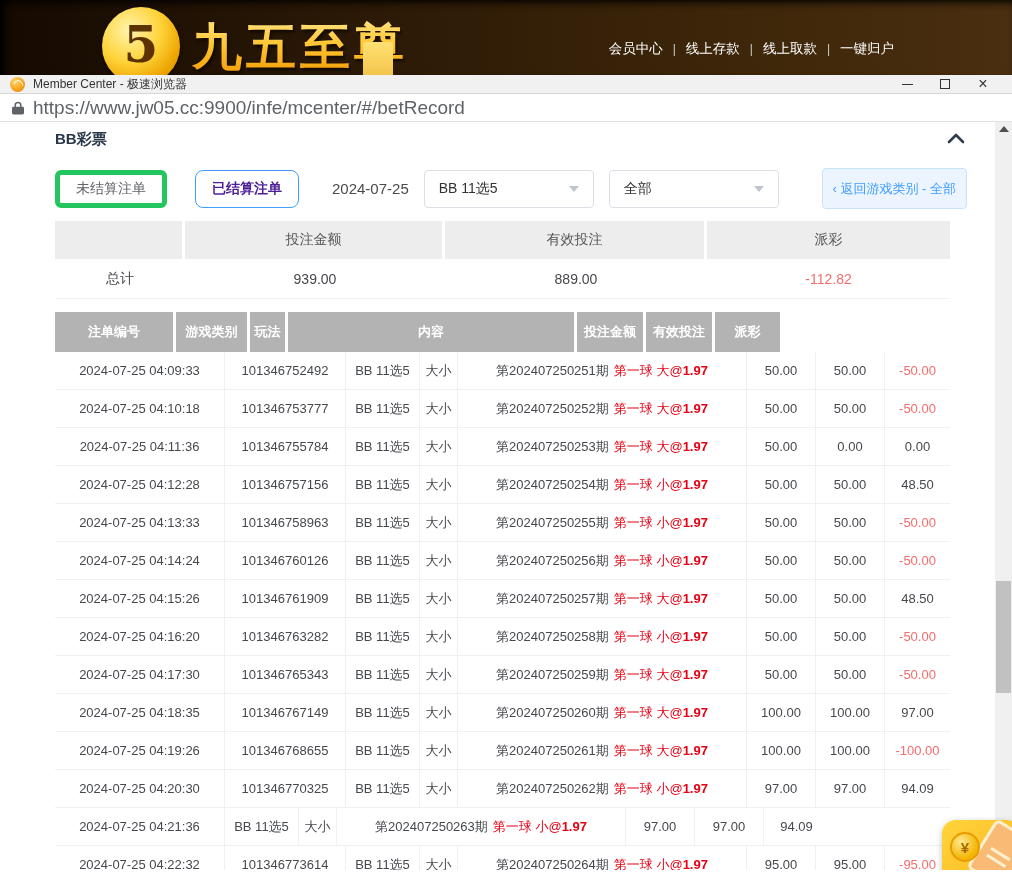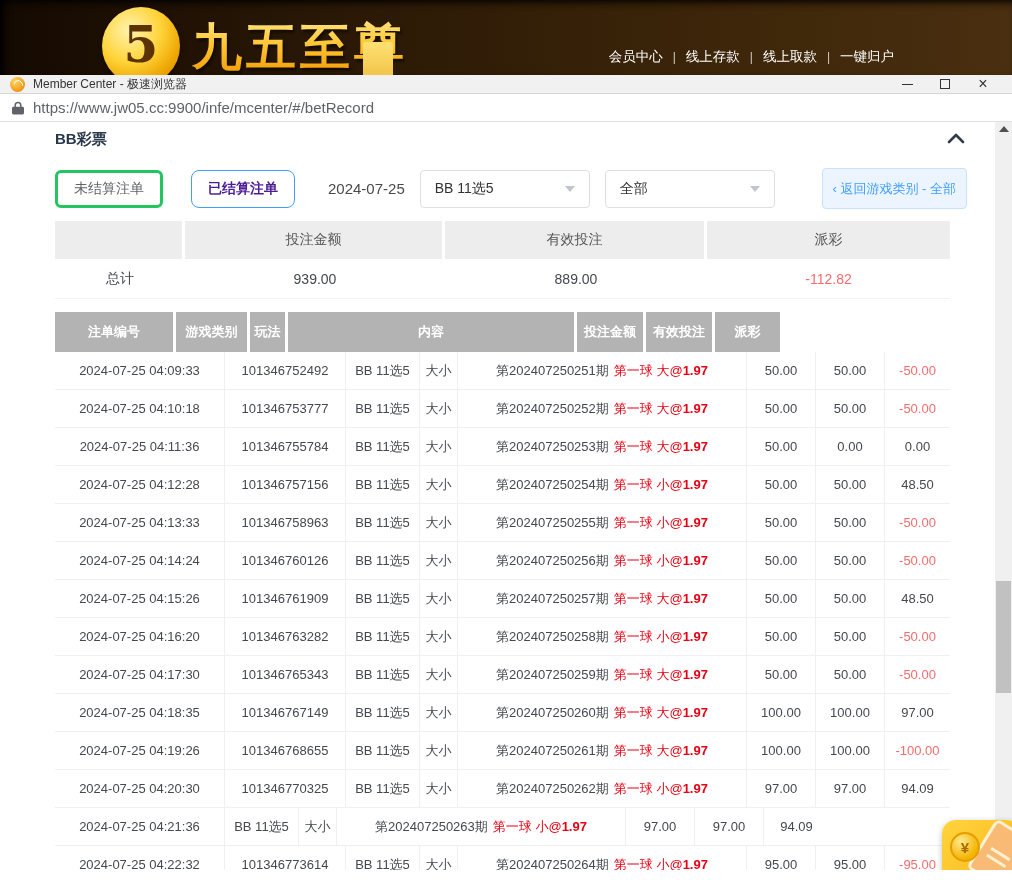--- a/index.html
+++ b/index.html
@@ -13,56 +13,56 @@
     background:radial-gradient(circle at 35% 30%, #fff3ae, #ffd43a 42%, #eda400 72%, #c67f00 100%);
     box-shadow:0 2px 4px rgba(0,0,0,.5); display:flex; align-items:center; justify-content:center; }
   .logo-circle span { font-size:50px; font-weight:bold; color:#5c3200; font-family:"DejaVu Serif", serif; transform:translateY(-2px); }
   .logo-text { position:absolute; left:192px; top:14px; font-size:50px; font-weight:bold; letter-spacing:4px;
     background:linear-gradient(180deg,#ffe98e 0%, #ffc42e 48%, #ef9400 100%);
     -webkit-background-clip:text; background-clip:text; color:transparent;
     filter:drop-shadow(2px 3px 1px rgba(0,0,0,.45)); }
   .logo-badge { position:absolute; left:363px; top:42px; width:30px; height:60px; padding-top:3px;
     background:linear-gradient(180deg,#ffe173,#e8ae2a); border-radius:3px; text-align:center;
     writing-mode:vertical-lr; text-orientation:upright; font-size:15px; font-weight:bold; color:#cf1322; letter-spacing:2px; }
-  .banner-nav { position:absolute; right:118px; bottom:9px; display:flex; align-items:center; gap:10px; }
+  .banner-nav { position:absolute; right:118px; bottom:17px; display:flex; align-items:center; gap:10px; }
   .banner-nav a { color:#fff; font-size:13.5px; text-decoration:none; }
   .nav-sep { color:rgba(255,255,255,.75); font-size:12px; }
 
   
   .titlebar { height:19px; background:#f1f1f1; border-bottom:1px solid #d6d6d6; display:flex; align-items:center; padding:0 10px; }
   .favicon { width:15px; height:15px; border-radius:50%; margin-right:8px; position:relative;
     background:radial-gradient(circle at 35% 30%, #ffd468, #f6a623 55%, #d97706 100%); }
   .favicon::after { content:""; position:absolute; left:4px; top:3px; width:7px; height:8px;
     border:1.5px solid #fff; border-radius:50%; border-left-color:transparent; border-bottom-color:transparent; transform:rotate(-40deg); }
   .win-title { font-size:12px; color:#333; }
   .win-controls { margin-left:auto; display:flex; align-items:center; }
   .win-btn { width:38px; height:24px; display:flex; align-items:center; justify-content:center; cursor:default; }
   .glyph-min { width:11px; height:0; border-top:1.5px solid #333; display:block; }
   .glyph-max { width:10px; height:10px; border:1.5px solid #333; display:block; }
   .glyph-close { font-size:16px; color:#333; line-height:1; }
 
   .urlbar { height:28px; background:#fff; border-bottom:1px solid #e2e2e2; display:flex; align-items:center; padding:0 12px; }
   .lock-icon { margin-right:9px; display:flex; }
-  .url-text { font-size:15px; color:#5f6368; }
+  .url-text { font-size:19px; color:#5f6368; }
 
   
   .content { position:relative; height:748px; background:#fff; overflow:hidden; }
   .scrollbar { position:absolute; top:0; right:0; bottom:0; width:17px; background:#f0f0f0; z-index:5; }
   .sb-arrow-up { position:absolute; top:4px; left:4px; width:0; height:0;
     border-left:5px solid transparent; border-right:5px solid transparent; border-bottom:6px solid #505050; }
   .sb-thumb { position:absolute; top:459px; left:1px; width:15px; height:112px; background:#c1c1c1; }
 
   .panel { padding:6px 45px 0 55px; }
   .panel-head { display:flex; align-items:center; justify-content:space-between; }
   .panel-title { font-size:15px; font-weight:bold; color:#28374a; }
   .collapse-btn { cursor:pointer; padding:2px; }
 
   .filters { margin-top:18px; display:flex; align-items:center; }
   .btn { height:38px; padding:0 16px; border-radius:6px; background:#fff; font-size:14px; display:flex; align-items:center; cursor:pointer; }
-  .btn-plain { border:3px solid #22c55e; color:#606266; }
+  .btn-plain { border:5px solid #22c55e; color:#606266; }
   .btn-active { border:1px solid #409eff; color:#4c1d95; font-weight:bold; margin-left:28px; border-radius:8px; }
   .filter-date { margin-left:33px; font-size:15px; color:#4a4a4a; }
   .select { margin-left:15px; width:170px; height:38px; border:1px solid #dcdfe6; border-radius:4px;
     display:flex; align-items:center; padding:0 14px; font-size:14px; color:#333; cursor:pointer; background:#fff; }
   .caret { margin-left:auto; width:0; height:0; border-left:5px solid transparent; border-right:5px solid transparent; border-top:6px solid #c0c4cc; }
   .back-btn { margin-left:auto; height:41px; padding:0 10px; background:#ecf5ff; border:1px solid #c9e2fb; border-radius:4px;
     color:#409eff; font-size:13px; display:flex; align-items:center; cursor:pointer; }
 
   
   .summary { margin-top:12px; width:895px; font-size:14px; }

